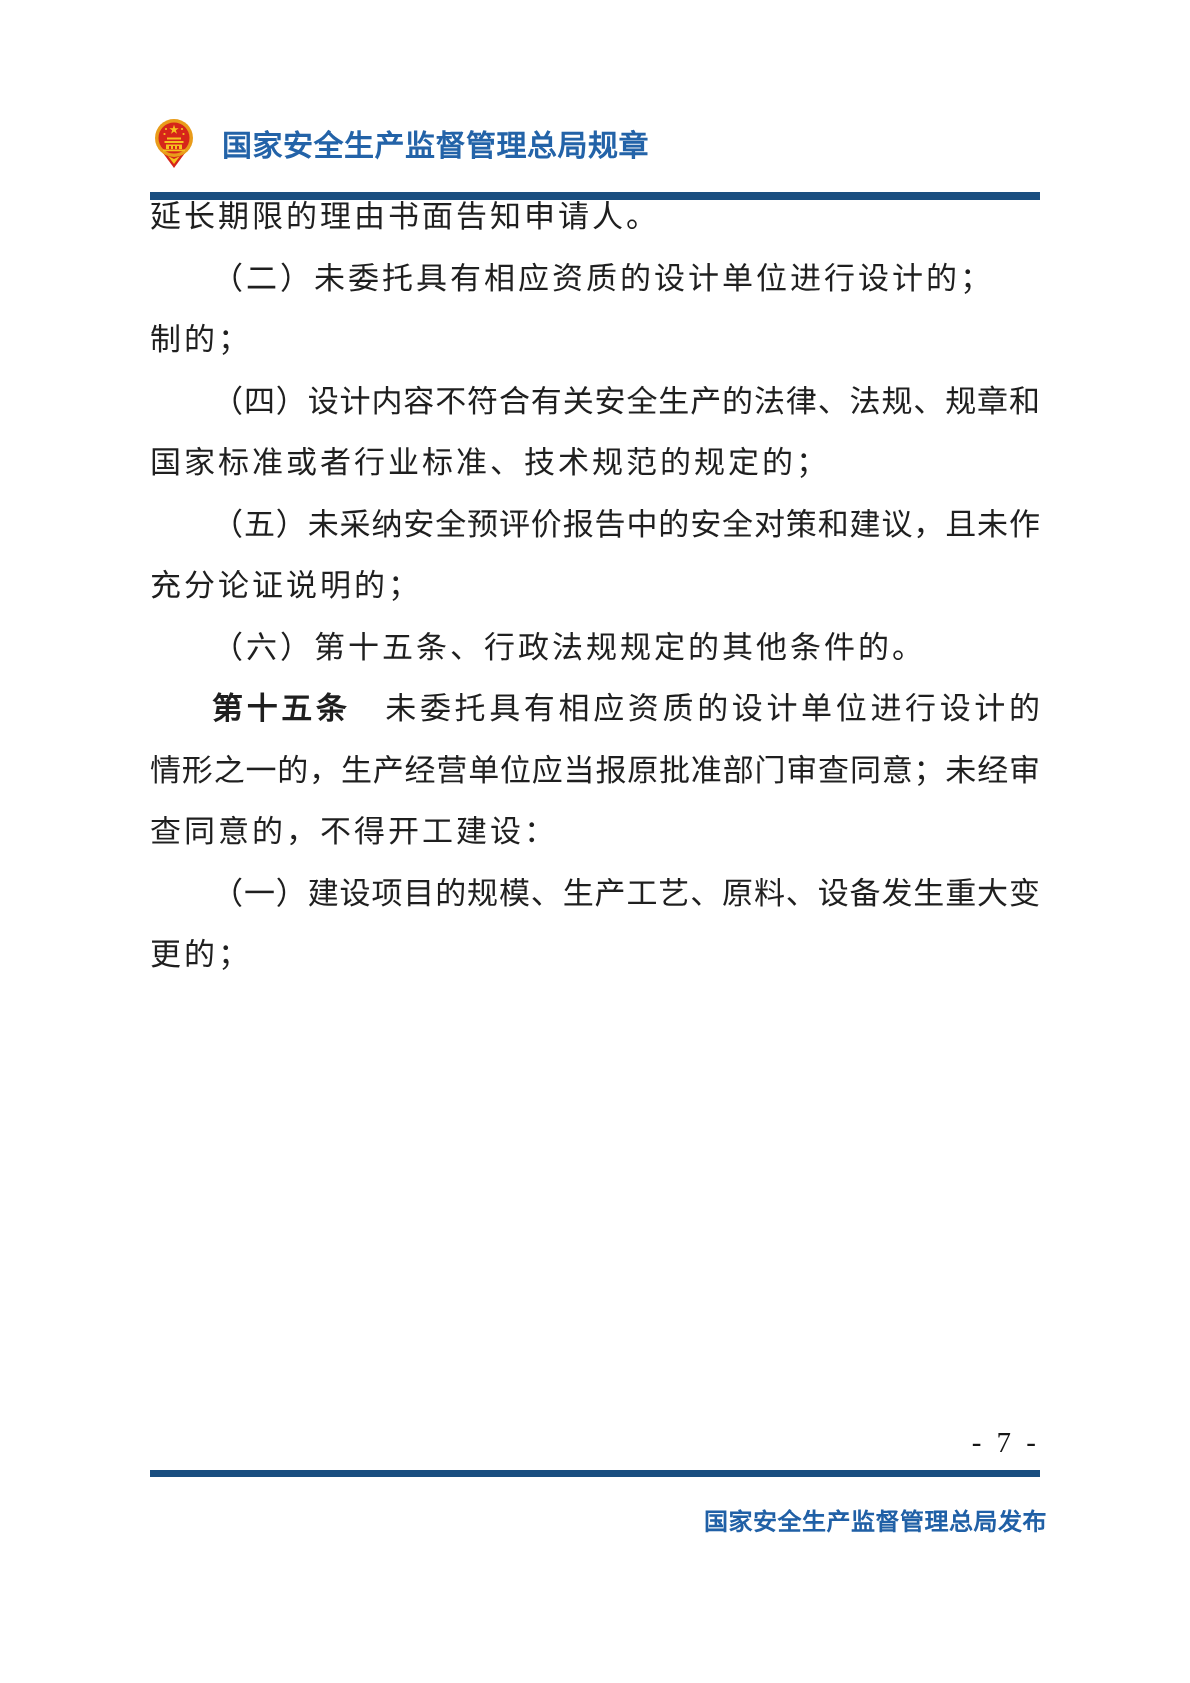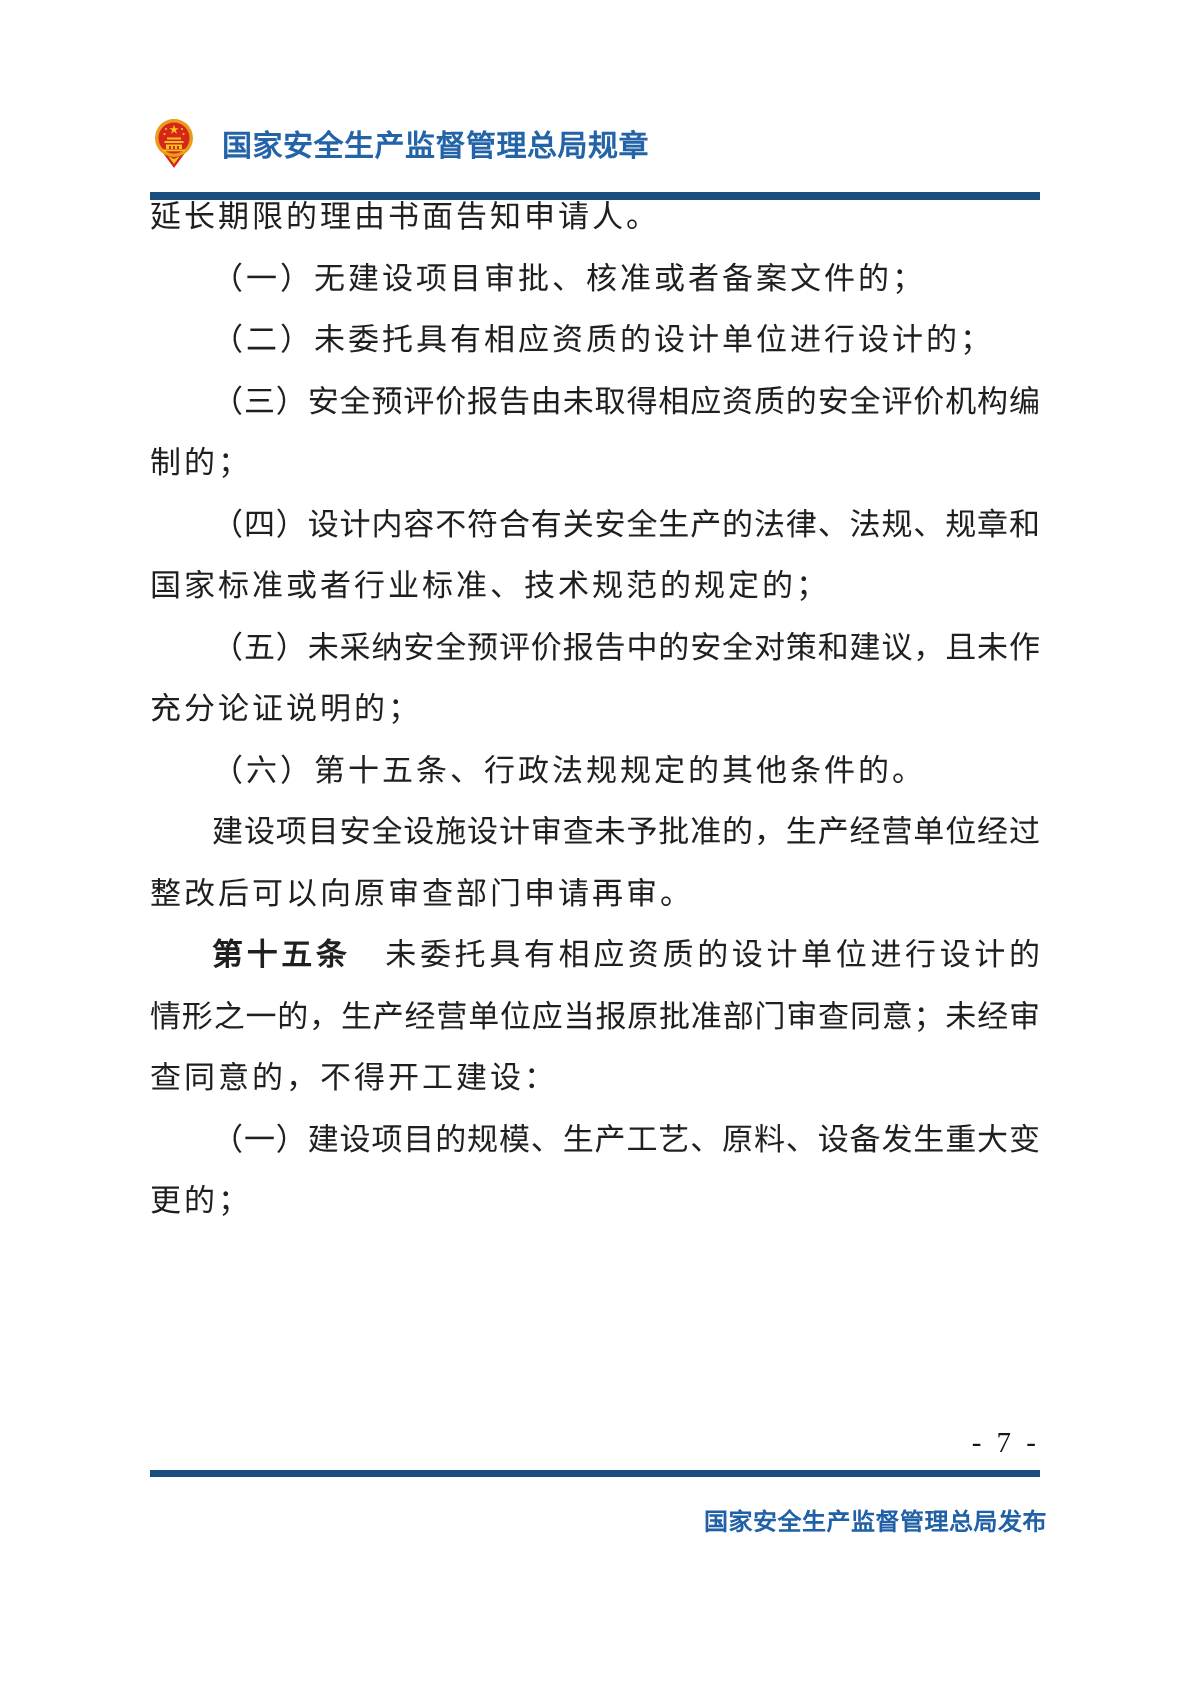--- a/index.html
+++ b/index.html
@@ -132,43 +132,35 @@
     <span class="header-title">国家安全生产监督管理总局规章</span>
   </div>
 
   <div class="rule top"></div>
 
   <div class="doc-body">
       <div class="para">
         <div class="line"><span>延长期限的理由书面告知申请人。</span></div>
       </div>
       <div class="para">
-        <div class="line indent"><span>（一）无建设项目审批、核准或者备案文件的；</span></div>
-      </div>
-      <div class="para">
         <div class="line indent"><span>（二）未委托具有相应资质的设计单位进行设计的；</span></div>
       </div>
       <div class="para">
-        <div class="line fill indent"><span>（三）安全预评价报告由未取得相应资质的安全评价机构编</span></div>
         <div class="line"><span>制的；</span></div>
       </div>
       <div class="para">
         <div class="line fill indent"><span>（四）设计内容不符合有关安全生产的法律、法规、规章和</span></div>
         <div class="line"><span>国家标准或者行业标准、技术规范的规定的；</span></div>
       </div>
       <div class="para">
         <div class="line fill indent"><span>（五）未采纳安全预评价报告中的安全对策和建议，且未作</span></div>
         <div class="line"><span>充分论证说明的；</span></div>
       </div>
       <div class="para">
         <div class="line indent"><span>（六）第十五条、行政法规规定的其他条件的。</span></div>
-      </div>
-      <div class="para">
-        <div class="line fill indent"><span>建设项目安全设施设计审查未予批准的，生产经营单位经过</span></div>
-        <div class="line"><span>整改后可以向原审查部门申请再审。</span></div>
       </div>
       <div class="para">
         <div class="line fill indent"><span class="seg-bold">第十五条</span><span>　未委托具有相应资质的设计单位进行设计的</span></div>
         <div class="line fill"><span>情形之一的，生产经营单位应当报原批准部门审查同意；未经审</span></div>
         <div class="line"><span>查同意的，不得开工建设：</span></div>
       </div>
       <div class="para">
         <div class="line fill indent"><span>（一）建设项目的规模、生产工艺、原料、设备发生重大变</span></div>
         <div class="line"><span>更的；</span></div>
       </div>

